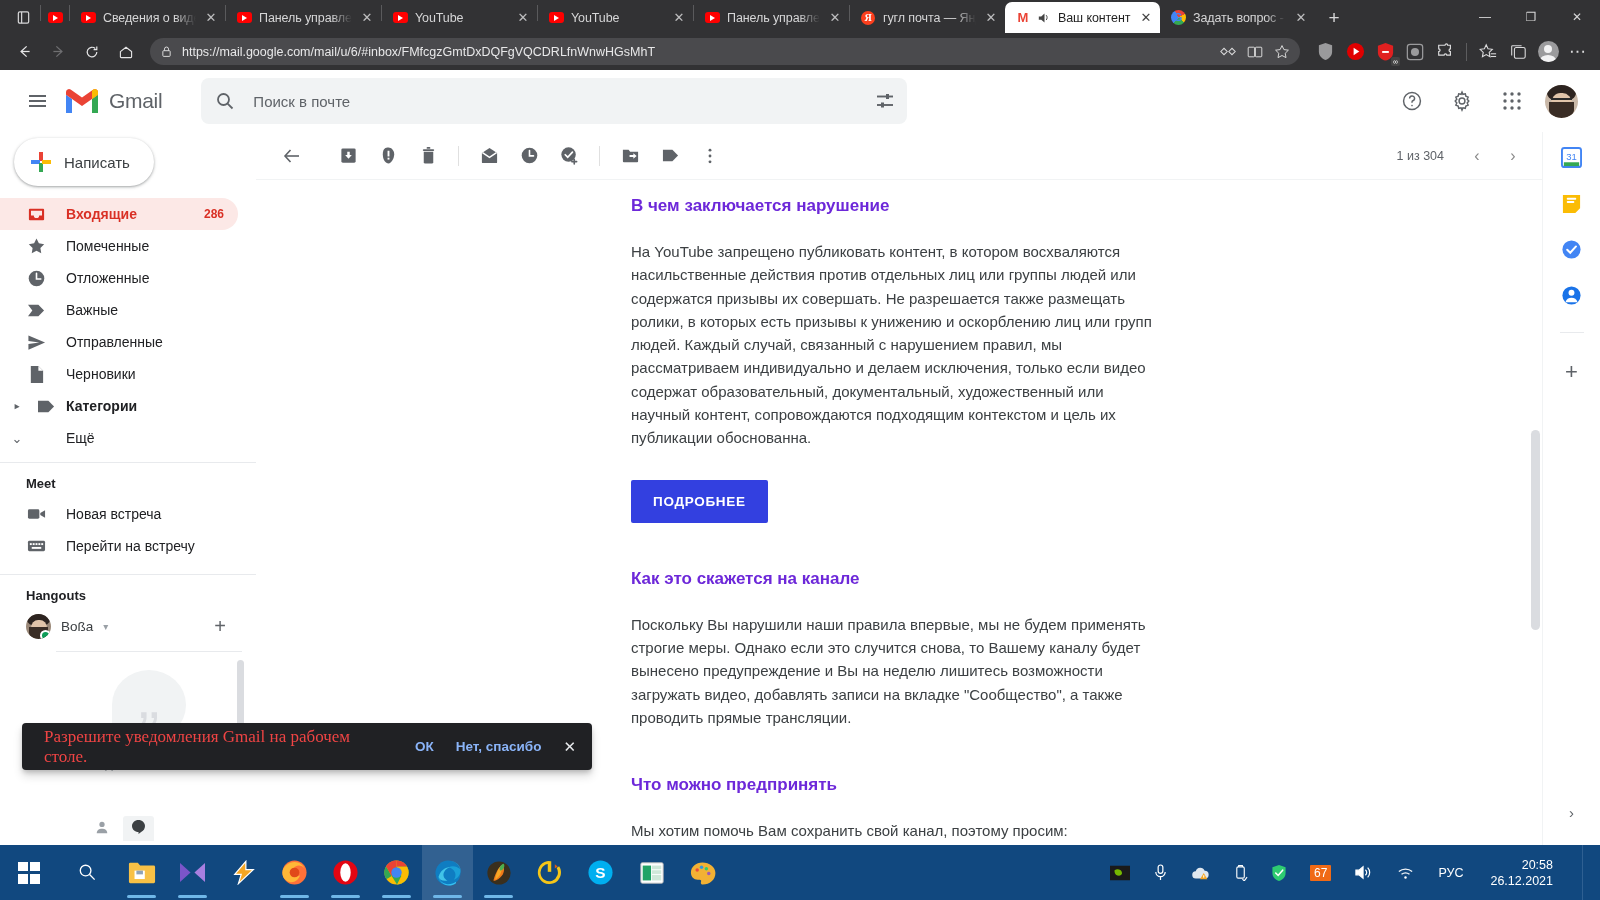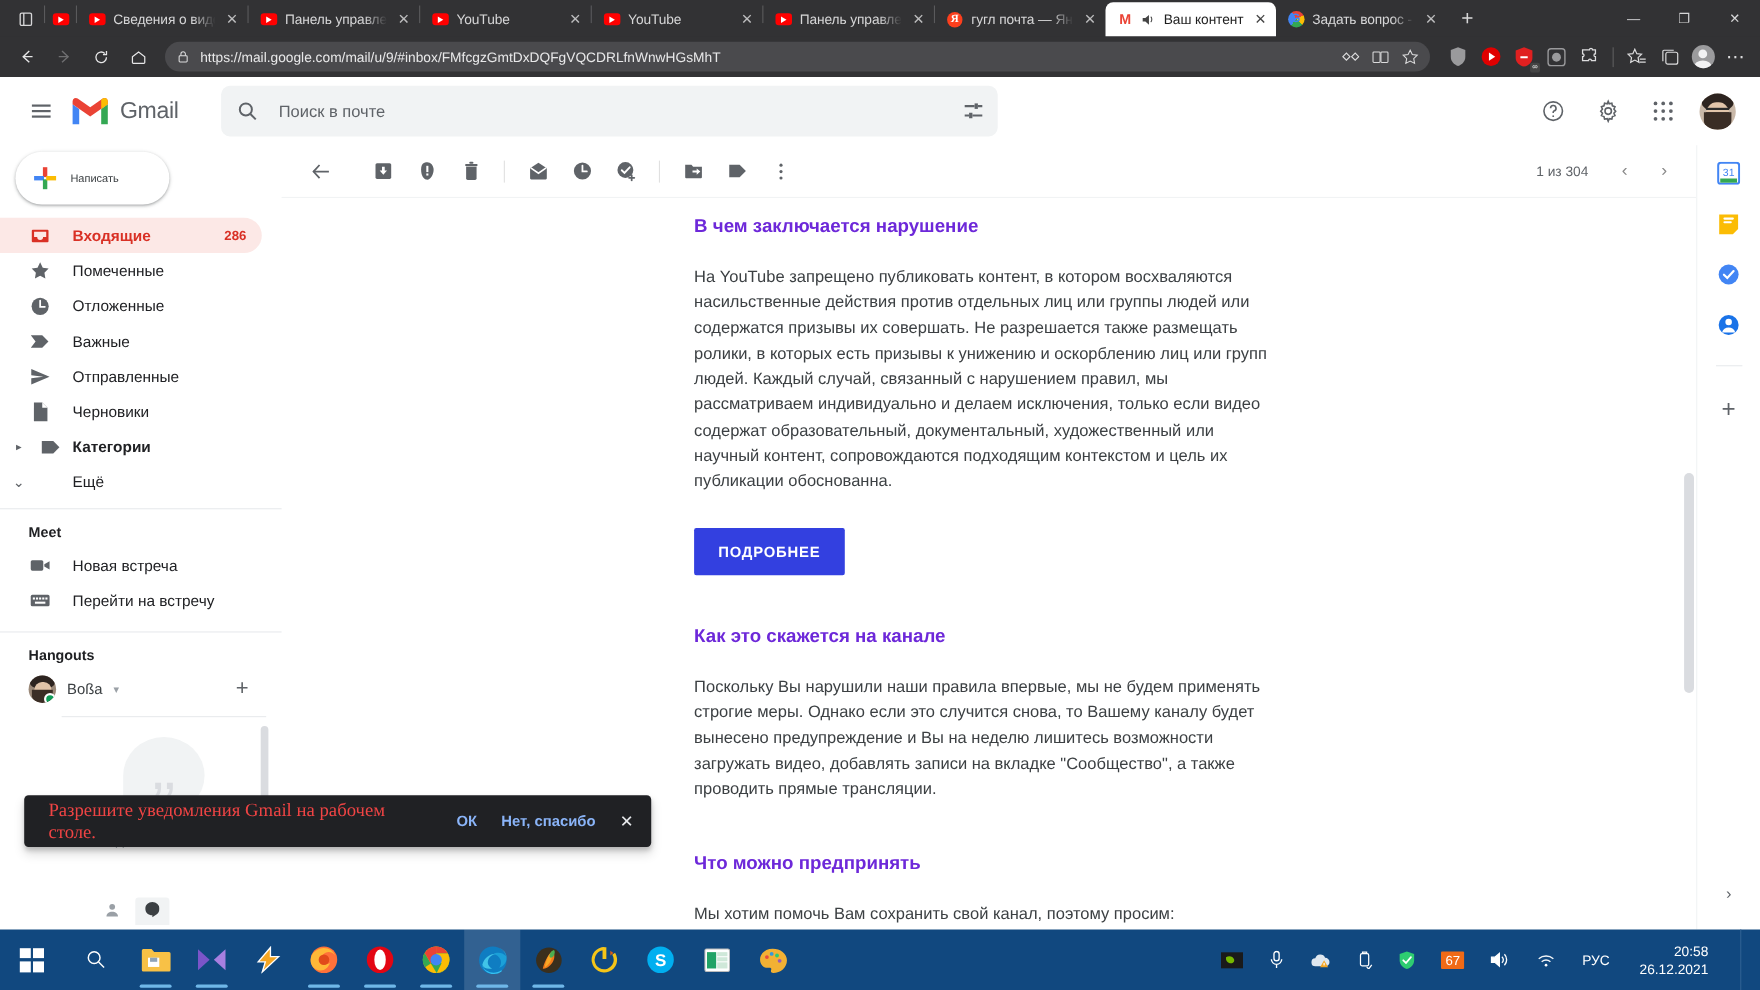--- a/index.html
+++ b/index.html
@@ -157,21 +157,21 @@
   .avatar-lg .beard { position: absolute; bottom: 0; left: 4px; width: 25px; height: 16px; border-radius: 0 0 50% 50%; background: #3a2d25; }
   .avatar-lg .glass { position: absolute; top: 13px; left: 6px; width: 21px; height: 6px; border-top: 2px solid #2b2b2b; border-bottom: 2px solid #2b2b2b; }
 
   
   .gm-body { display: flex; height: 713px; }
   .sidebar { width: 256px; flex: none; padding-top: 6px; position: relative; }
   .compose-btn {
     width: 140px; height: 48px; margin: 0 0 12px 14px; border-radius: 24px;
     background: #fff; box-shadow: 0 1px 2px 0 rgba(60,64,67,.3), 0 1px 3px 1px rgba(60,64,67,.15);
     display: flex; align-items: center; gap: 12px; padding-left: 16px;
-    font-size: 10px; color: #3c4043;
+    font-size: 15px; color: #3c4043;
   }
   .compose-plus { width: 22px; height: 22px; position: relative; flex: none; }
   .nav-list { padding-right: 18px; }
   .nav-item {
     height: 32px; display: flex; align-items: center; gap: 20px;
     padding-left: 26px; border-radius: 0 16px 16px 0; font-size: 14px; color: #202124;
   }
   .nav-item.active { background: #fce8e6; color: #d93025; font-weight: bold; }
   .nav-item .nav-icon { width: 20px; flex: none; display: flex; align-items: center; justify-content: center; color: #5f6368; }
   .nav-item.active .nav-icon { color: #d93025; }
@@ -415,21 +415,21 @@
         </svg>
     </div>
 
     <div class="omnibox">
       <span style="display:flex;color:#dcdcdd">
         <svg width="13" height="13" viewBox="0 0 16 16" fill="none" stroke="currentColor" stroke-width="1.2">
             <rect x="3.5" y="7" width="9" height="7" rx="1"></rect>
             <path d="M5.5 7V5a2.5 2.5 0 0 1 5 0v2"></path>
           </svg>
       </span>
-      <span class="url">https://mail.google.com/mail/u/9/#inbox/FMfcgzGmtDxDQFgVQCDRLfnWnwHGsMhT</span>
+      <span class="url">https://mail.google.com/mail/u/6/#inbox/FMfcgzGmtDxDQFgVQCDRLfnWnwHGsMhT</span>
       <span class="omni-icons">
         <span class="omni-icon">
           <svg width="16" height="13" viewBox="0 0 20 14" fill="none" stroke="currentColor" stroke-width="1.3">
               <path d="M1 7l4-4 4 4-4 4z"></path>
               <path d="M11 7l4-4 4 4-4 4z"></path>
             </svg>
         </span>
         <span class="omni-icon">
           <svg width="16" height="14" viewBox="0 0 20 16" fill="none" stroke="currentColor" stroke-width="1.2">
               <rect x="1.5" y="2" width="8" height="12" rx="1"></rect>

